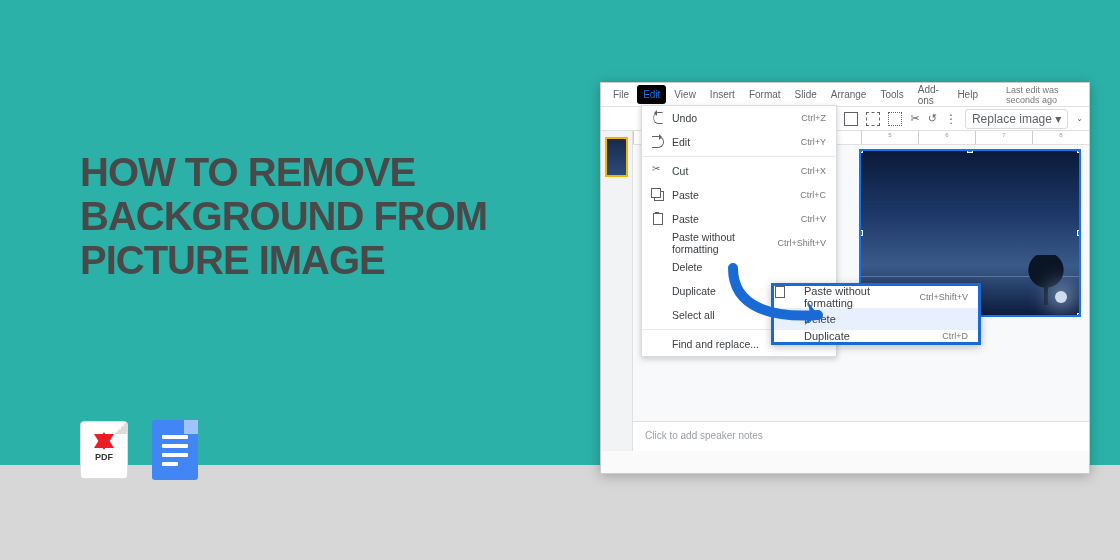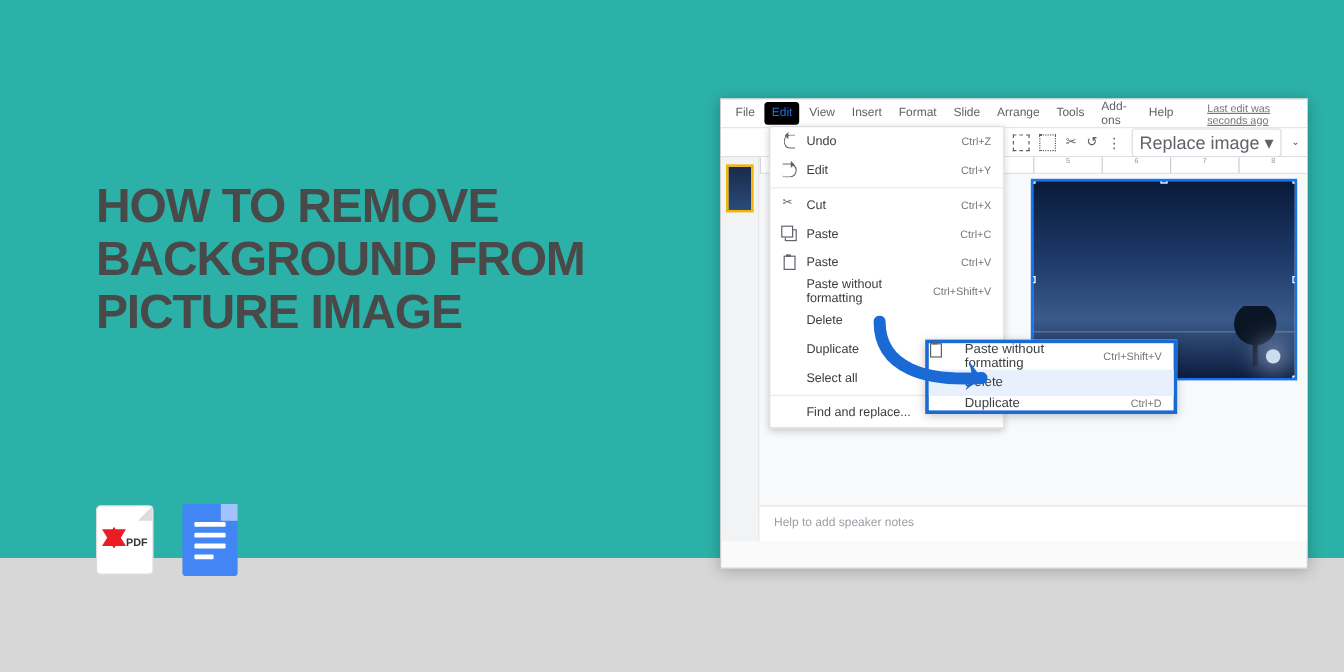--- a/index.html
+++ b/index.html
@@ -1,39 +1,39 @@
 <!DOCTYPE html>
 <html><head>
 <meta charset="utf-8">
 <style>
 *{margin:0;padding:0;box-sizing:border-box}
 body{width:1120px;height:560px;background:#d7d7d7;font-family:Arial,Helvetica,sans-serif;overflow:hidden;position:relative}
 .teal-band{background:#2cb1a8;width:1120px;height:465px;position:absolute;top:0;left:0}
 .headline{position:absolute;left:80px;top:150px;font-family:'Arial Black',Arial,sans-serif;font-weight:900;font-size:40px;line-height:1.1;letter-spacing:-1px;color:#494949;max-width:430px}
 .icon-row{position:absolute;left:80px;top:420px;display:flex;gap:24px;align-items:center}
-.pdf-icon{width:48px;height:58px;background:#fff;border:1px solid #ddd;border-radius:4px;position:relative;display:flex;flex-direction:row;align-items:center;justify-content:center}
+.pdf-icon{width:48px;height:58px;background:#fff;border:1px solid #ddd;border-radius:4px;position:relative;display:flex;flex-direction:column;align-items:center;justify-content:center}
 .pdf-icon::before{content:"";position:absolute;top:0;right:0;width:12px;height:12px;background:linear-gradient(135deg,#fff 50%,#ddd 50%)}
 .pdf-triangle{width:0;height:0;border-left:10px solid transparent;border-right:10px solid transparent;border-bottom:16px solid #eb1c24;position:relative;margin-top:-6px}
 .pdf-triangle::after{content:"";position:absolute;left:-10px;top:2px;width:0;height:0;border-left:10px solid transparent;border-right:10px solid transparent;border-top:16px solid #eb1c24}
 .pdf-label{font-size:9px;font-weight:700;color:#333;margin-top:4px}
 .docs-icon{width:46px;height:60px;background:#4285f4;border-radius:3px;position:relative;display:flex;flex-direction:column;justify-content:center;padding:0 10px;gap:5px}
 .docs-icon::before{content:"";position:absolute;top:0;right:0;width:14px;height:14px;background:#a1c2fa}
 .docs-line{height:4px;background:#fff;border-radius:1px}
 .docs-line.short{width:60%}
 .app-window{position:absolute;right:30px;top:82px;width:490px;height:392px;background:#fafafa;box-shadow:0 2px 12px rgba(0,0,0,.25);border:1px solid #ccc}
 .menubar{height:24px;background:#fff;border-bottom:1px solid #e0e0e0;display:flex;align-items:center;padding:0 6px;font-size:10px;color:#5f6368;gap:2px}
 .menubar span{padding:4px 6px;cursor:pointer}
 .menubar span.active{background:#000000;border-radius:3px;color:#1a73e8}
 .menubar .spacer{flex:1}
-.menubar .last-edit{font-size:9px;color:#777;text-decoration:underline;padding-right:4px}
+.menubar .last-edit{font-size:9px;color:#777;padding-right:4px}
 .toolbar{height:24px;background:#fff;border-bottom:1px solid #e0e0e0;display:flex;align-items:center;padding:0 6px;gap:8px;font-size:10px;color:#5f6368;position:relative;justify-content:flex-end}
 .toolbar .tool{width:14px;height:14px;display:inline-block}
 .toolbar .tool.edit{border-bottom:2px solid #5f6368;border-left:2px solid #5f6368;transform:rotate(-45deg) scale(.6)}
 .toolbar .tool.sq{border:1.5px solid #5f6368}
-.toolbar .replace{border:1px solid #dadce0;border-radius:3px;padding:2px 6px;font-size:15px}
+.toolbar .replace{border:1px solid #dadce0;border-radius:3px;padding:2px 6px;font-size:12px}
 .thumb-strip{position:absolute;left:0;top:48px;bottom:22px;width:32px;background:#f1f3f4;border-right:1px solid #e0e0e0}
 .thumb-strip .thumb{margin:6px 4px;height:40px;background:linear-gradient(to bottom,#1a2a4a,#2b4a7a);border:2px solid #f4b400}
 .canvas{position:absolute;left:32px;top:48px;right:0;bottom:22px;background:#fff;overflow:hidden}
 .ruler-h{height:14px;background:#fff;border-bottom:1px solid #e0e0e0;display:flex}
 .ruler-h span{flex:1;border-left:1px solid #ccc;font-size:6px;color:#999;text-align:center;padding-top:1px}
 .slide-area{position:relative;height:calc(100% - 14px);background:#f8f9fa;padding:8px 10px}
 .slide-image{position:absolute;right:8px;top:4px;width:222px;height:168px;background:linear-gradient(to bottom,#0a1a3a 0%,#1e3a6a 40%,#3a5a8a 70%,#0c1c3c 100%);border:2px solid #1a73e8;overflow:hidden}
 .slide-image .handle{position:absolute;width:6px;height:6px;background:#1a73e8;border:1px solid #fff}
 .h-tl{top:-4px;left:-4px}.h-tr{top:-4px;right:-4px}.h-bl{bottom:-4px;left:-4px}.h-br{bottom:-4px;right:-4px}
 .h-t{top:-4px;left:50%;margin-left:-3px}.h-b{bottom:-4px;left:50%;margin-left:-3px}
@@ -142,21 +142,21 @@
         <div class="tree"></div>
         <div class="handle h-tl"></div>
         <div class="handle h-tr"></div>
         <div class="handle h-bl"></div>
         <div class="handle h-br"></div>
         <div class="handle h-t"></div>
         <div class="handle h-b"></div>
         <div class="handle h-l"></div>
         <div class="handle h-r"></div>
       </div>
-      <div class="speaker-notes" style="position:absolute;left:0;right:0;bottom:0">Help to add speaker notes</div>
+      <div class="speaker-notes" style="position:absolute;left:0;right:0;bottom:0">Click to add speaker notes</div>
     </div>
   </div>
 
   <div class="bottom-strip">
     <span class="grid-icon">
         <span></span>
         <span></span>
         <span></span>
         <span></span>
       </span>

